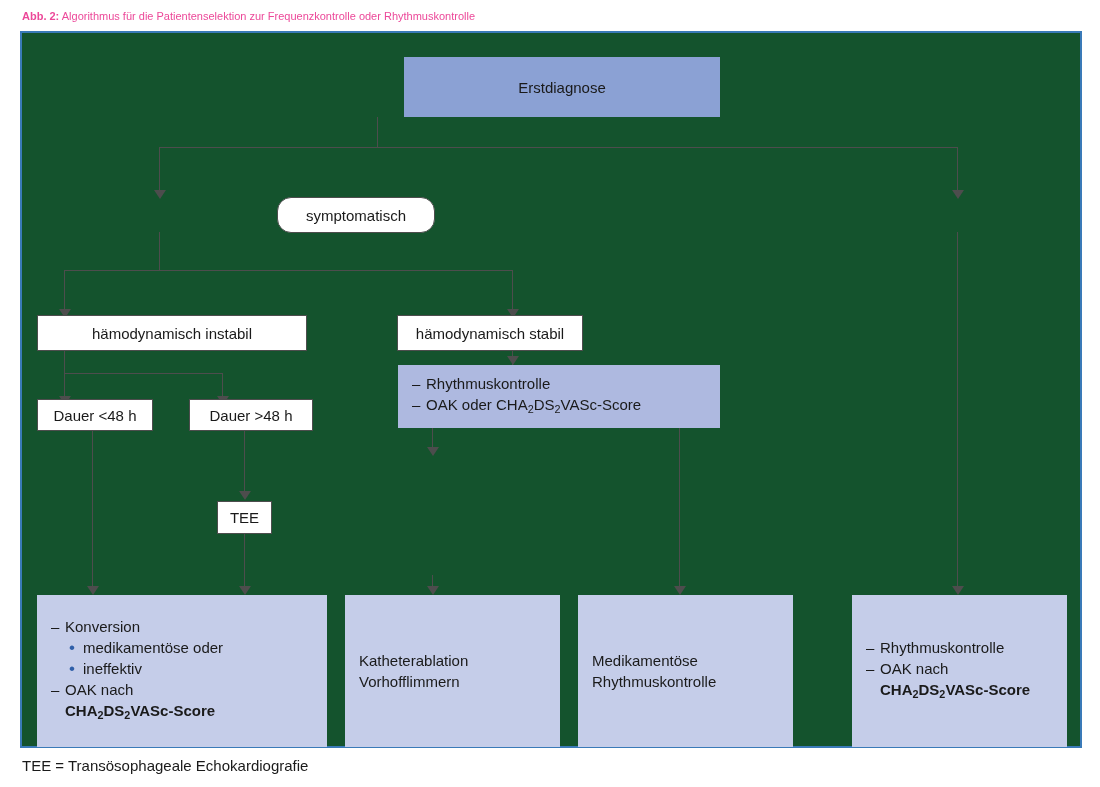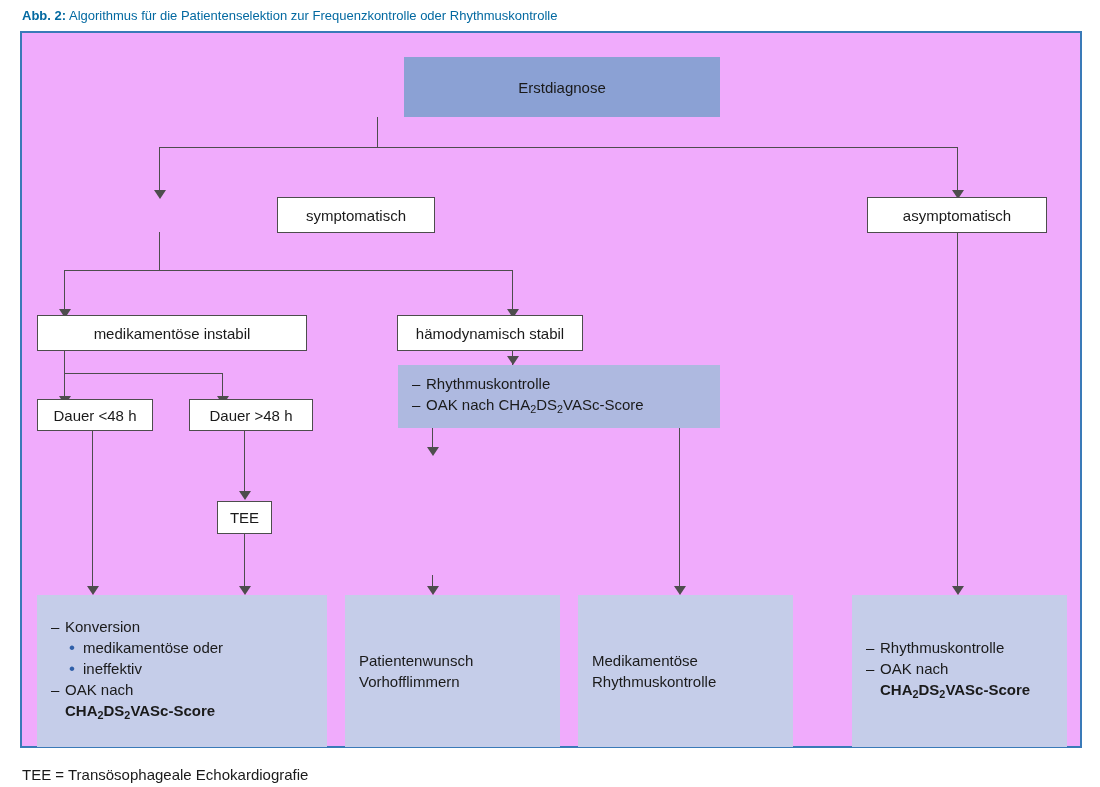--- a/index.html
+++ b/index.html
@@ -6,48 +6,47 @@
   body{
     width:1100px;height:787px;
     background:#ffffff;
     font-family:"Liberation Sans", sans-serif;
     color:#1a1a1a;
     overflow:hidden;
     position:relative;
   }
   .caption{
     position:absolute;left:22px;top:5px;
-    font-size:13px;line-height:22px;
-    color:#0369a1;
+    font-size:11px;line-height:22px;
+    color:#ec4899;
     white-space:nowrap;
   }
   .caption b{font-weight:bold;}
   .frame{
     position:absolute;left:20px;top:31px;
     width:1062px;height:717px;
     border:2px solid #3a7ab8;
-    background:#f0abfc;
+    background:#14532d;
     box-sizing:border-box;
   }
   .sidenote{
     position:absolute;
     left:-12px;top:700px;
     width:80px;
     font-size:12px;
     color:#1a1a1a;
     transform:rotate(-90deg);
     transform-origin:center center;
     text-align:center;
     white-space:nowrap;
   }
   .footnote{
     position:absolute;left:22px;top:757px;
     font-size:15px;color:#1a1a1a;
     white-space:nowrap;
-    margin-top:9px;
   }
   
   .node{
     position:absolute;
     box-sizing:border-box;
     display:flex;
     flex-direction:column;
     justify-content:center;
     font-size:15px;
     line-height:21px;
@@ -152,30 +151,27 @@
   <div class="vline" style="left:657px;top:395px;height:160px;"></div>
   <div class="arrow" style="left:652px;top:553px;"></div>
 
   <div class="vline" style="left:935px;top:199px;height:356px;"></div>
   <div class="arrow" style="left:930px;top:553px;"></div>
 
   <div class="node fill-dark" style="left:382px;top:24px;width:316px;height:60px;">
     <span class="ln">Erstdiagnose</span>
   </div>
 
-  <div class="node outline" style="left:255px;top:164px;width:158px;height:36px;">
+  <div class="node outline" style="left:255px;top:164px;width:158px;height:36px;border-radius:14px;">
     <span class="ln">symptomatisch</span>
   </div>
 
-  <div class="node outline" style="left:845px;top:164px;width:180px;height:36px;">
-    <span class="ln">asymptomatisch</span>
-  </div>
 
   <div class="node outline" style="left:15px;top:282px;width:270px;height:36px;">
-    <span class="ln">medikamentöse instabil</span>
+    <span class="ln">hämodynamisch instabil</span>
   </div>
 
   <div class="node outline" style="left:375px;top:282px;width:186px;height:36px;">
     <span class="ln">hämodynamisch stabil</span>
   </div>
 
   <div class="node outline" style="left:15px;top:366px;width:116px;height:32px;">
     <span class="ln">Dauer &lt;48 h</span>
   </div>
 
@@ -187,21 +183,21 @@
     <span class="ln">TEE</span>
   </div>
 
   <div class="node fill-mid" style="left:376px;top:332px;width:322px;height:63px;">
     <div class="dash">
       <span class="mk">–</span>
       <span>Rhythmuskontrolle</span>
     </div>
     <div class="dash">
       <span class="mk">–</span>
-      <span><span>OAK nach CHA</span><sub>2</sub><span>DS</span><sub>2</sub><span>VASc-Score</span></span>
+      <span><span>OAK oder CHA</span><sub>2</sub><span>DS</span><sub>2</sub><span>VASc-Score</span></span>
     </div>
   </div>
 
 
   <div class="node fill-light" style="left:15px;top:562px;width:290px;height:152px;">
     <div class="dash">
       <span class="mk">–</span>
       <span>Konversion</span>
     </div>
     <div class="bul">
@@ -213,21 +209,21 @@
       <span>ineffektiv</span>
     </div>
     <div class="dash">
       <span class="mk">–</span>
       <span>OAK nach</span>
     </div>
     <div class="cont"><span>CHA</span><sub>2</sub><span>DS</span><sub>2</sub><span>VASc-Score</span></div>
   </div>
 
   <div class="node fill-light" style="left:323px;top:562px;width:215px;height:152px;">
-    <span class="ln">Patientenwunsch</span>
+    <span class="ln">Katheterablation</span>
     <span class="ln">Vorhofflimmern</span>
   </div>
 
   <div class="node fill-light" style="left:556px;top:562px;width:215px;height:152px;">
     <span class="ln">Medikamentöse</span>
     <span class="ln">Rhythmuskontrolle</span>
   </div>
 
   <div class="node fill-light" style="left:830px;top:562px;width:215px;height:152px;">
     <div class="dash">

